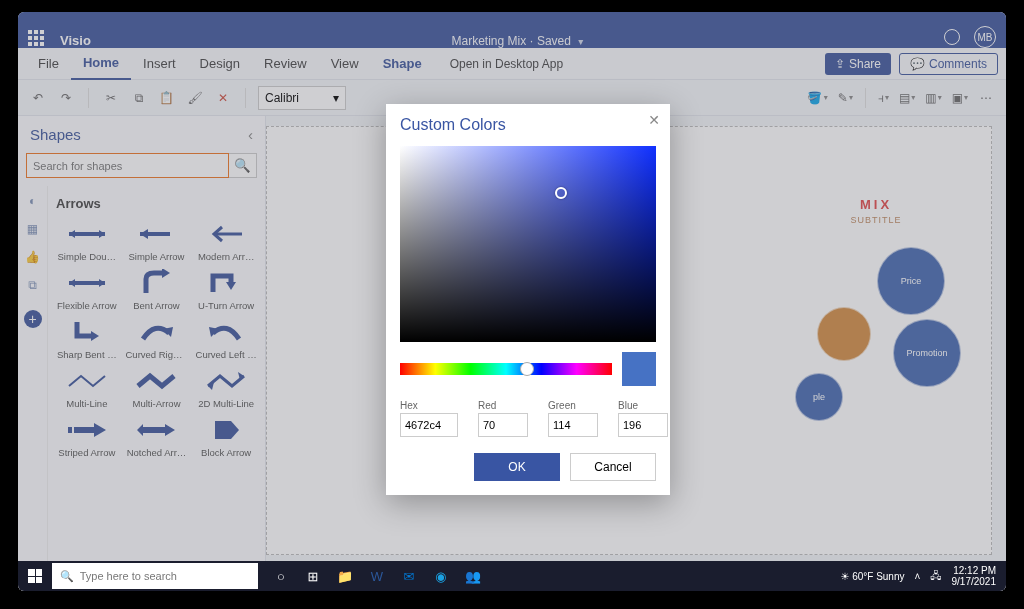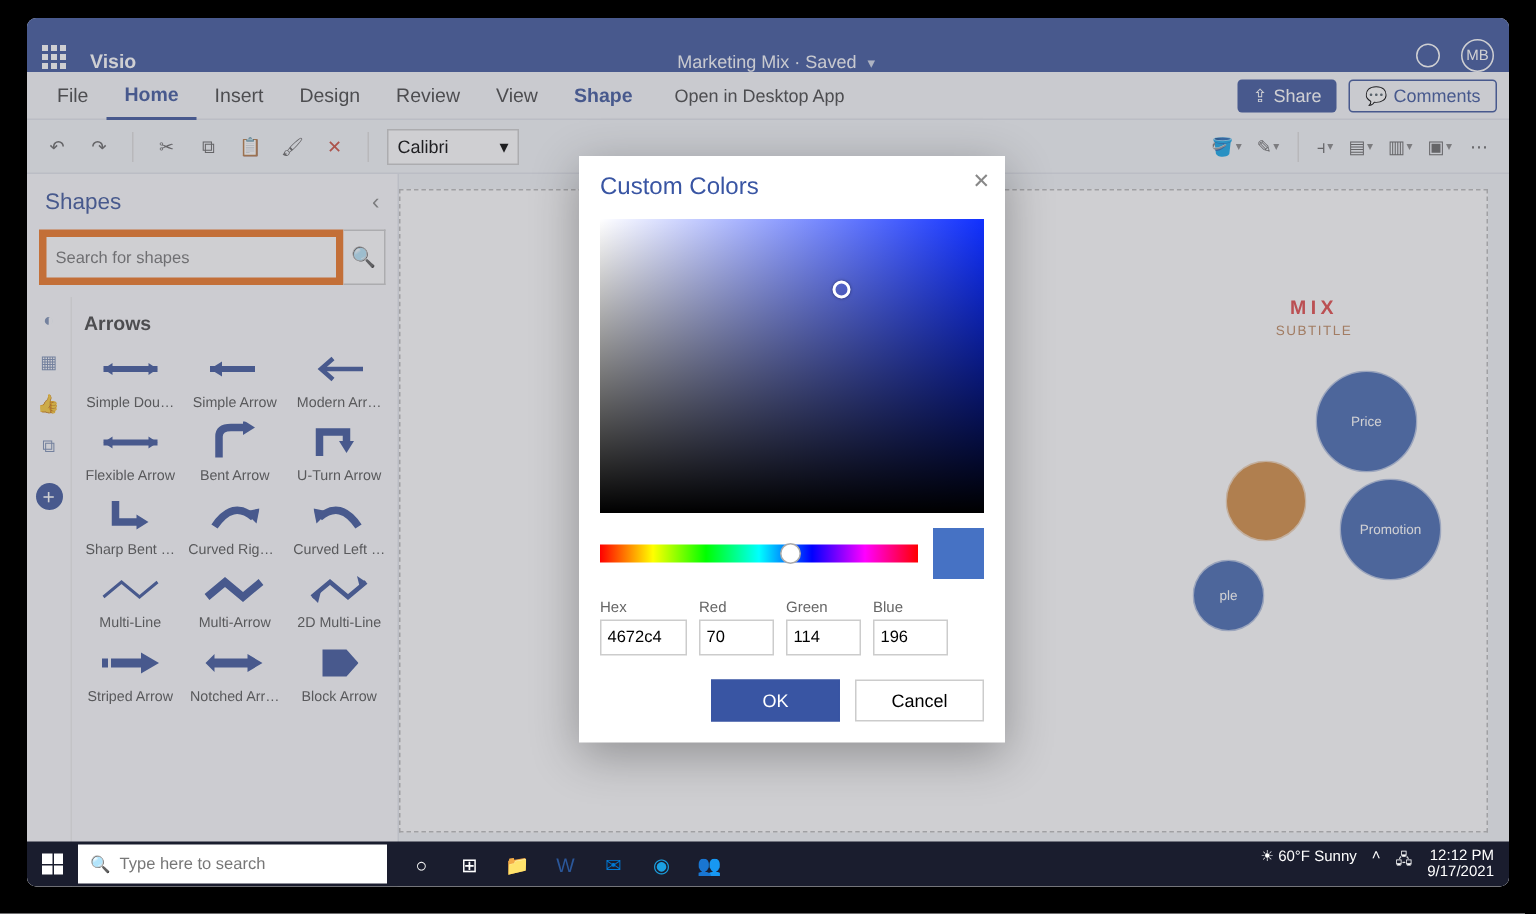--- a/index.html
+++ b/index.html
@@ -34,21 +34,21 @@
 .toolbar .font-sel { border:1px solid #ccc; background:#fff; height:24px; padding:0 6px; width:88px; font-size:12px; display:flex; align-items:center; justify-content:space-between; cursor:pointer;}
 .toolbar .right-icons { display:flex; gap:6px; margin-left:6px;}
 .toolbar .tb-drop { display:flex; align-items:center; gap:1px; cursor:pointer; color:#666; padding:0 2px;}
 .tb-drop .mini-chev { font-size:8px; color:#888;}
 
 
 .body-area { flex:1; display:flex; overflow:hidden; }
 .shapes-panel { width:248px; background:#fafbfd; border-right:1px solid #e2e5ec; display:flex; flex-direction:column; font-size:12px; }
 .shapes-panel .hdr { padding:10px 12px 6px; font-size:15px; color:#3955a3; display:flex; justify-content:space-between; }
 .shapes-panel .search { margin:4px 8px 8px; display:flex; }
-.shapes-panel .search input { flex:1; border:5px solid #f97316; height:37px; padding:0 6px; font-size:11px; }
+.shapes-panel .search input { flex:1; border:1px solid #f97316; height:25px; padding:0 6px; font-size:11px; }
 .shapes-panel .search button { width:28px; border:1px solid #ccc; border-left:none; background:#fff; cursor:pointer; color:#666;}
 .shapes-content { display:flex; }
 .vtabs { width:30px; display:flex; flex-direction:column; align-items:center; gap:10px; padding-top:6px; border-right:1px solid #eee;}
 .vtabs .vt { width:18px; height:18px; color:#7a8fb8; cursor:pointer; display:flex; align-items:center; justify-content:center;}
 .vtabs .add { width:18px; height:18px; background:#3955a3; color:#fff; border-radius:50%; display:flex; align-items:center; justify-content:center; font-size:14px; margin-top:6px; cursor:pointer;}
 .shapes-grid { flex:1; padding:4px 6px; overflow:hidden;}
 .cat-title { font-size:13px; color:#444; font-weight:700; padding:6px 2px 8px;}
 .grid3 { display:grid; grid-template-columns: repeat(3, 1fr); gap:6px 4px; }
 .shape-cell { display:flex; flex-direction:column; align-items:center; cursor:pointer; }
 .shape-cell .sicon { width:42px; height:30px; display:flex; align-items:center; justify-content:center; }
@@ -75,36 +75,36 @@
 
 
 .taskbar { position:absolute; left:0; right:0; bottom:0; height:30px; background:#1a1d2e; display:flex; align-items:center; color:#fff; font-size:11px; padding-right:10px;}
 .taskbar .start { width:34px; height:30px; display:flex; align-items:center; justify-content:center; cursor:pointer;}
 .taskbar .start .win { width:14px; height:14px; display:grid; grid-template-columns:1fr 1fr; grid-template-rows:1fr 1fr; gap:1px;}
 .taskbar .start .win span { background:#fff;}
 .taskbar .search-tb { background:#fff; color:#777; height:26px; width:206px; display:flex; align-items:center; padding:0 8px; gap:6px; margin:2px 0 2px 0;}
 .taskbar .tb-apps { display:flex; align-items:center; gap:6px; margin-left:10px;}
 .taskbar .tb-app { width:26px; height:26px; display:flex; align-items:center; justify-content:center; cursor:pointer; font-size:13px;}
 .taskbar .tb-spacer { flex:1;}
-.taskbar .tray { display:flex; align-items:flex-start; gap:10px; font-size:10px;}
+.taskbar .tray { display:flex; align-items:center; gap:10px; font-size:10px;}
 .taskbar .clock { text-align:right; line-height:11px;}
 
 
 .scrim { position:absolute; inset:0; background:rgba(120,120,130,.25);}
 .modal { position:absolute; left:368px; top:92px; width:284px; background:#fff; box-shadow:0 8px 30px rgba(0,0,0,.3); padding:12px 14px 14px; }
 .modal .close { position:absolute; right:10px; top:8px; color:#888; cursor:pointer; font-size:14px;}
 .modal h2 { color:#3955a3; font-size:16px; font-weight:400; margin-bottom:12px;}
 .sat-val { width:256px; height:196px; position:relative; cursor:crosshair;
   background: linear-gradient(to top, #000, rgba(0,0,0,0)), linear-gradient(to right, #fff, #1030ff); }
 .sv-cursor { position:absolute; width:12px; height:12px; border:2px solid #fff; border-radius:50%; box-shadow:0 0 2px rgba(0,0,0,.5); transform:translate(-50%,-50%);}
 .hue-row { display:flex; align-items:center; gap:10px; margin-top:10px;}
 .hue { flex:1; height:12px; background:linear-gradient(to right, #f00,#ff0,#0f0,#0ff,#00f,#f0f,#f00); position:relative; cursor:pointer;}
 .hue-thumb { position:absolute; width:14px; height:14px; background:#fff; border:1px solid #aaa; border-radius:50%; top:-1px; transform:translateX(-50%);}
 .preview-sw { width:34px; height:34px; }
-.fields { display:flex; gap:8px; margin-top:14px;}
+.fields { display:flex; gap:20px; margin-top:14px;}
 .field { display:flex; flex-direction:column; font-size:10px; color:#666;}
 .field input { border:1px solid #ccc; height:24px; padding:0 4px; font-size:11px; margin-top:2px;}
 .f-hex input { width:58px;} .f-rgb input { width:50px;}
 .modal-btns { display:flex; justify-content:flex-end; gap:10px; margin-top:16px;}
 .modal-btns button { height:28px; width:86px; font-size:12px; cursor:pointer; border:1px solid #ccc; background:#fff;}
 .modal-btns .ok { background:#3955a3; color:#fff; border-color:#3955a3;}
 
 
 .dimmed { filter: brightness(.93) saturate(.9); }
 

